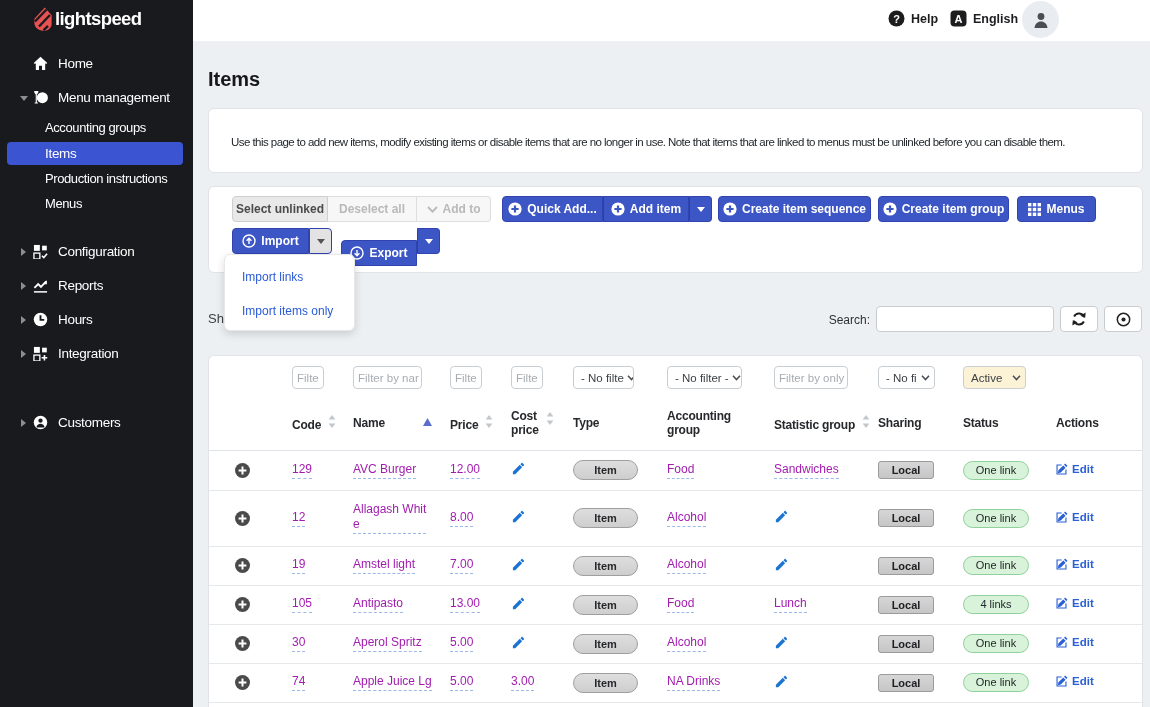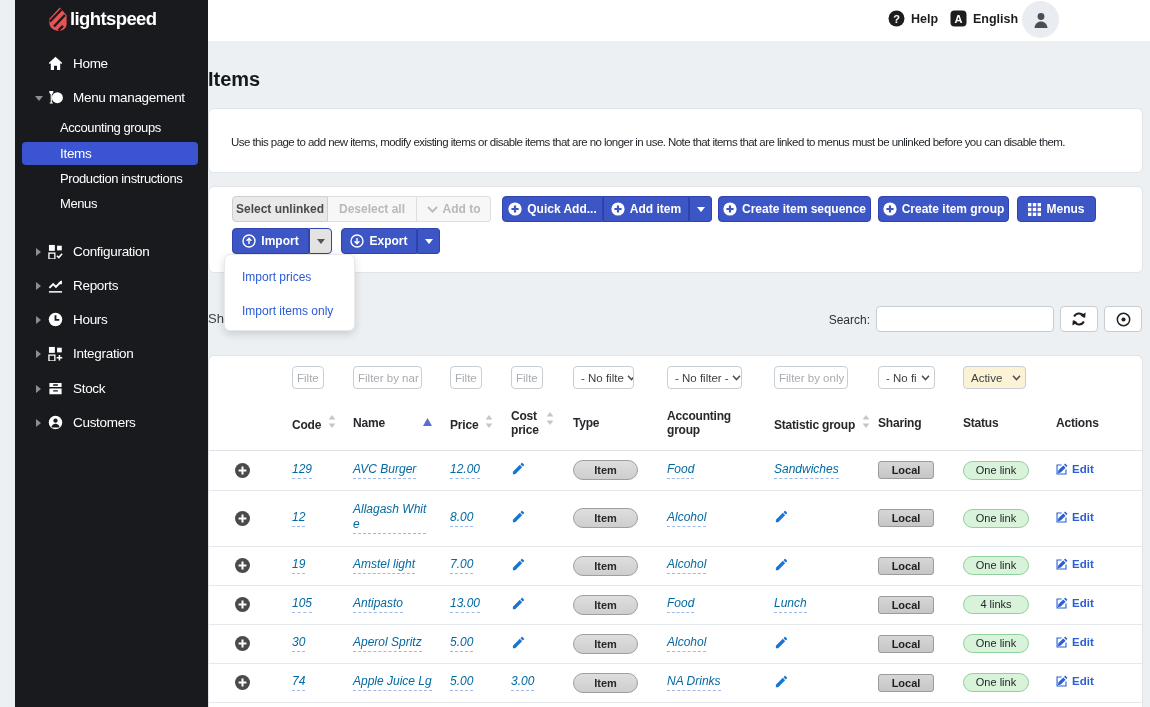--- a/index.html
+++ b/index.html
@@ -1,20 +1,20 @@
 <!DOCTYPE html>
 <html><head>
 <meta charset="utf-8">
 <style>
 * { margin:0; padding:0; box-sizing:border-box; }
 html,body { width:1150px; height:707px; overflow:hidden; }
 body { font-family:"Liberation Sans", sans-serif; background:#edf0f3; position:relative; }
 
 
-.sidebar { position:absolute; left:0; top:0; width:193px; height:707px; background:#191a1e; z-index:30;margin-left:15px; }
+.sidebar { position:absolute; left:0; top:0; width:193px; height:707px; background:#191a1e; z-index:30; }
 .logo { position:absolute; left:34px; top:7px; display:flex; align-items:center; }
 .logo svg { display:block; }
 .logo-text { color:#fff; font-size:18.5px; font-weight:bold; letter-spacing:-0.6px; margin-left:3px; }
 .nav-item { position:absolute; left:0; width:193px; height:24px; color:#fff; font-size:13.5px; letter-spacing:-0.3px; }
 .nav-item .caret-r { position:absolute; left:21px; top:8px; width:0; height:0; border-left:5.5px solid #8e8e8e; border-top:4px solid transparent; border-bottom:4px solid transparent; }
 .nav-item .caret-d { position:absolute; left:20px; top:10px; width:0; height:0; border-top:5.5px solid #8e8e8e; border-left:4px solid transparent; border-right:4px solid transparent; }
 .nav-item .nicon { position:absolute; left:33px; top:4px; width:15px; height:15px; }
 .nav-item .nlabel { position:absolute; left:58px; top:4px; white-space:nowrap; }
 .nav-sub { position:absolute; left:45px; color:#fff; font-size:13px; letter-spacing:-0.4px; white-space:nowrap; }
 .nav-active { position:absolute; left:7px; width:176px; top:142px; height:23px; background:#3b54d1; border-radius:4px; }
@@ -54,21 +54,21 @@
 table { border-collapse:collapse; table-layout:fixed; width:933px; }
 td, th { vertical-align:middle; text-align:left; padding:0 0 0 8px; }
 th { font-size:12px; font-weight:bold; color:#26282b; letter-spacing:-0.2px; }
 .filter-row td { padding-top:10px; height:30px; vertical-align:top; }
 .fin { height:23px; border:1px solid #c9ced3; border-radius:4px; background:#fff; color:#a7acb1; font-size:11.5px; padding:0 4px; display:flex; align-items:center; overflow:hidden; white-space:nowrap; }
 .fsel { height:23px; border:1px solid #c9ced3; border-radius:4px; background:#fff; color:#3c4044; font-size:11.5px; padding:0 4px 0 7px; display:flex; align-items:center; justify-content:space-between; white-space:nowrap; overflow:hidden; }
 .chev { flex:none; margin-left:3px; width:9px; height:6px; }
 .hdr-row th { height:61px; border-bottom:1px solid #dfe3e7; padding-top:8px; vertical-align:middle; position:relative; }
 .sorts { display:inline-block; vertical-align:1px; margin-left:7px; }
 .body-row td { border-bottom:1px solid #e6e9ec; height:39px; font-size:12px; }
-a.lnk { color:#0369a1; text-decoration:none; display:inline-block; border-bottom:1px dashed #9db9ea; padding-bottom:1px; line-height:15px;font-style:italic; }
+a.lnk { color:#a21caf; text-decoration:none; display:inline-block; border-bottom:1px dashed #9db9ea; padding-bottom:1px; line-height:15px; }
 .plus-ic { display:block; margin-left:18px; }
 .pill-item { display:inline-block; width:65px; height:20px; line-height:18px; text-align:center; background:linear-gradient(#dedede,#cecece); border:1px solid #9f9f9f; border-radius:10px; font-size:11px; font-weight:bold; color:#26282b; }
 .pill-local { display:inline-block; width:56px; height:18px; line-height:16px; text-align:center; background:linear-gradient(#d6d6d6,#c6c6c6); border:1px solid #9b9b9b; border-radius:3px; font-size:11px; font-weight:bold; color:#1d1f22; }
 .pill-green { display:inline-block; width:66px; height:19px; line-height:17px; text-align:center; background:#d9f3da; border:1px solid #8fd19a; border-radius:10px; font-size:11px; font-weight:normal; color:#23262a; }
 .edit-lnk { color:#2a5fd6; font-size:11.5px; font-weight:bold; display:inline-flex; align-items:center; }
 .edit-lnk svg { margin-right:4px; }
 </style>
 </head>
 <body>
 
@@ -134,28 +134,20 @@
   </div>
   <div class="nav-item" style="top:342px;">
     <div class="caret-r"></div>
     <svg class="nicon" viewBox="0 0 16 16">
       <rect x="1" y="1" width="6.3" height="6.3" fill="#fff"></rect>
       <rect x="9.7" y="1.8" width="5" height="5" fill="#fff"></rect>
       <rect x="1" y="9.7" width="6.3" height="6.3" fill="none" stroke="#fff" stroke-width="1.4"></rect>
       <path d="M12.2 9.5 v6 M9.2 12.5 h6" stroke="#fff" stroke-width="1.7"></path>
     </svg>
     <span class="nlabel">Integration</span>
-  </div>
-  <div class="nav-item" style="top:377px;">
-    <div class="caret-r"></div>
-    <svg class="nicon" viewBox="0 0 16 16">
-      <path d="M1.5 2 h13 v4.5 h-13 z M1.5 8 h13 v6 h-13 z" fill="#fff"></path>
-      <path d="M5.5 4.2 h5 M5.5 10.5 h5" stroke="#191a1e" stroke-width="1.5"></path>
-    </svg>
-    <span class="nlabel">Stock</span>
   </div>
   <div class="nav-item" style="top:411px;">
     <div class="caret-r"></div>
     <svg class="nicon" viewBox="0 0 16 16">
       <circle cx="8" cy="8" r="7.2" fill="#fff"></circle>
       <circle cx="8" cy="6" r="2.3" fill="#191a1e"></circle>
       <path d="M3.6 13.3 C4 10.7 5.8 9.4 8 9.4 C10.2 9.4 12 10.7 12.4 13.3 Z" fill="#191a1e"></path>
     </svg>
     <span class="nlabel">Customers</span>
   </div>
@@ -249,33 +241,33 @@
   <svg width="14" height="14" viewBox="0 0 14 14">
       <circle cx="7" cy="7" r="6" fill="none" stroke="#fff" stroke-width="1.4"></circle>
       <path d="M7 10 V4.6 M4.6 6.8 L7 4.2 L9.4 6.8" stroke="#fff" stroke-width="1.4" fill="none"></path>
     </svg>
   Import
 </div>
 <div class="btn seg-r" style="left:309px; top:228px; width:23px; background:#e3e3e3; border-color:#3143ae; z-index:2;">
     <span class="caret-g"></span>
   </div>
 
-<div class="btn btn-blue seg-l" style="left:341px; top:228px; width:76px; z-index:2;">
+<div class="btn btn-blue seg-l" style="left:341px; top:240px; width:76px; z-index:2;">
   <svg width="14" height="14" viewBox="0 0 14 14">
       <circle cx="7" cy="7" r="6" fill="none" stroke="#fff" stroke-width="1.4"></circle>
       <path d="M7 4 V9.4 M4.6 7.2 L7 9.8 L9.4 7.2" stroke="#fff" stroke-width="1.4" fill="none"></path>
     </svg>
   Export
 </div>
 <div class="btn btn-blue seg-r" style="left:417px; top:228px; width:23px; border-left-color:#2e3f9e; z-index:2;">
     <span class="caret-w"></span>
   </div>
 
 <div class="dropdown">
-  <a style="top:15px;">Import prices</a>
+  <a style="top:15px;">Import links</a>
   <a style="top:49px;">Import items only</a>
 </div>
 
 <div class="showing">Showing 1 to 25 of 103 items</div>
 <div class="search-label">Search:</div>
 <div class="search-input"></div>
 <div class="sq-btn" style="left:1060px;">
   <svg width="16" height="16" viewBox="0 0 16 16">
       <path d="M13.2 6.2 A5.5 5.5 0 0 0 3.1 5.5 M2.8 9.8 A5.5 5.5 0 0 0 12.9 10.5" stroke="#1d1d1f" stroke-width="1.9" fill="none"></path>
       <path d="M14.6 1.6 L14.2 6.8 L9.4 4.8 Z" fill="#1d1d1f"></path>

